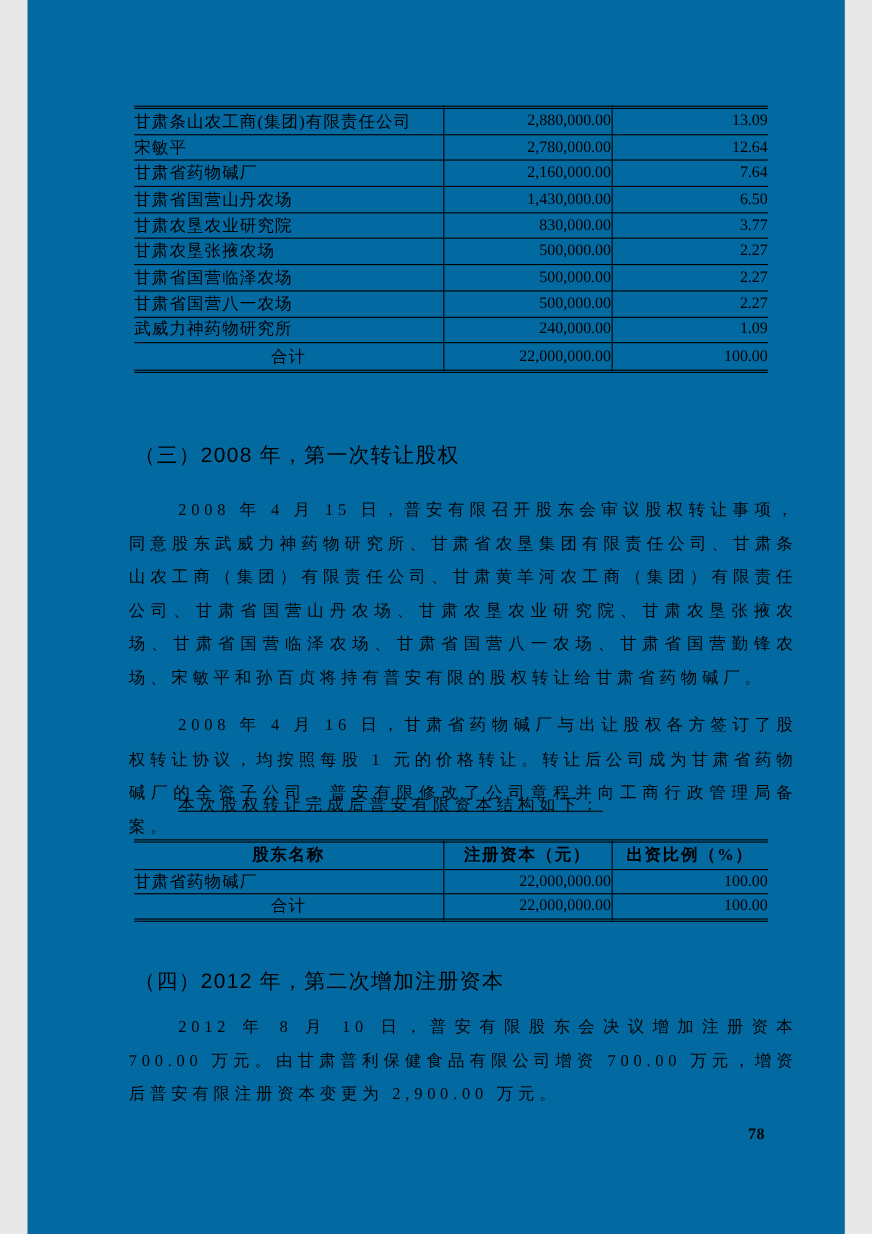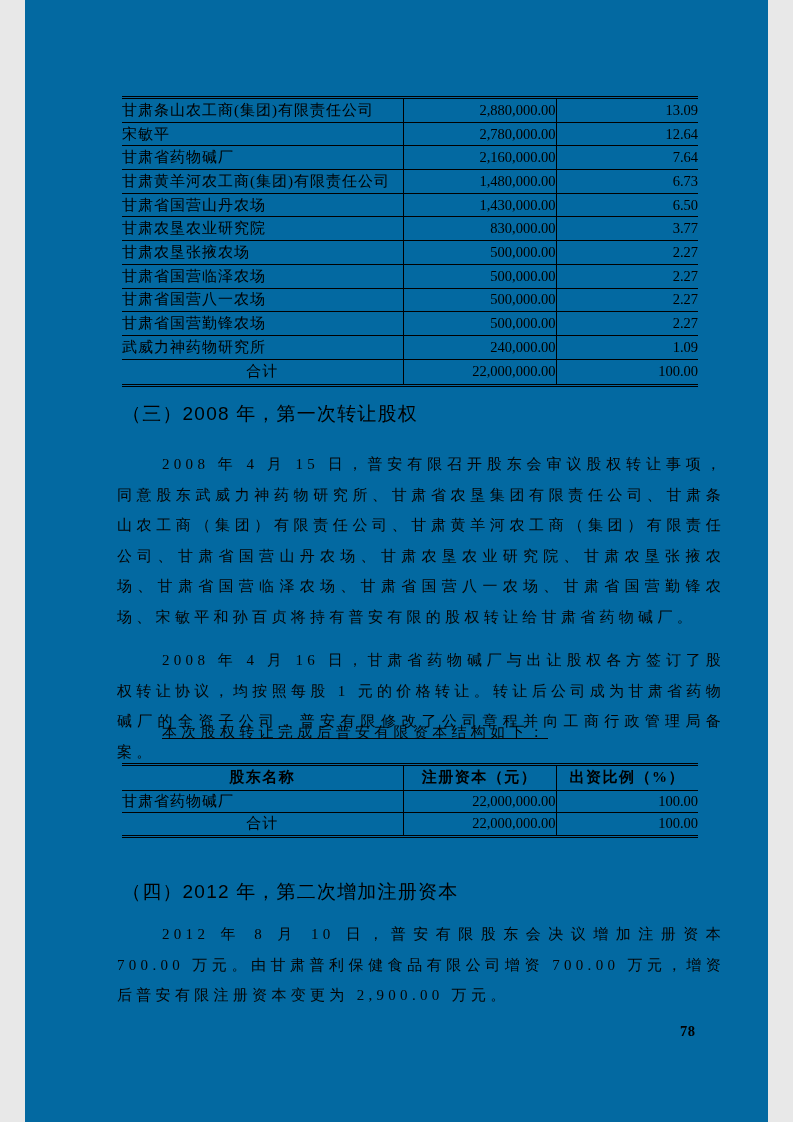--- a/index.html
+++ b/index.html
@@ -128,25 +128,20 @@
         <td class="cell-name">宋敏平</td>
         <td class="cell-num">2,780,000.00</td>
         <td class="cell-num">12.64</td>
       </tr>
       <tr>
         <td class="cell-name">甘肃省药物碱厂</td>
         <td class="cell-num">2,160,000.00</td>
         <td class="cell-num">7.64</td>
       </tr>
       <tr>
-        <td class="cell-name">甘肃黄羊河农工商(集团)有限责任公司</td>
-        <td class="cell-num">1,480,000.00</td>
-        <td class="cell-num">6.73</td>
-      </tr>
-      <tr>
         <td class="cell-name">甘肃省国营山丹农场</td>
         <td class="cell-num">1,430,000.00</td>
         <td class="cell-num">6.50</td>
       </tr>
       <tr>
         <td class="cell-name">甘肃农垦农业研究院</td>
         <td class="cell-num">830,000.00</td>
         <td class="cell-num">3.77</td>
       </tr>
       <tr>
@@ -154,25 +149,20 @@
         <td class="cell-num">500,000.00</td>
         <td class="cell-num">2.27</td>
       </tr>
       <tr>
         <td class="cell-name">甘肃省国营临泽农场</td>
         <td class="cell-num">500,000.00</td>
         <td class="cell-num">2.27</td>
       </tr>
       <tr>
         <td class="cell-name">甘肃省国营八一农场</td>
-        <td class="cell-num">500,000.00</td>
-        <td class="cell-num">2.27</td>
-      </tr>
-      <tr>
-        <td class="cell-name">甘肃省国营勤锋农场</td>
         <td class="cell-num">500,000.00</td>
         <td class="cell-num">2.27</td>
       </tr>
       <tr>
         <td class="cell-name">武威力神药物研究所</td>
         <td class="cell-num">240,000.00</td>
         <td class="cell-num">1.09</td>
       </tr>
       <tr class="row-total">
         <td>合计</td>

